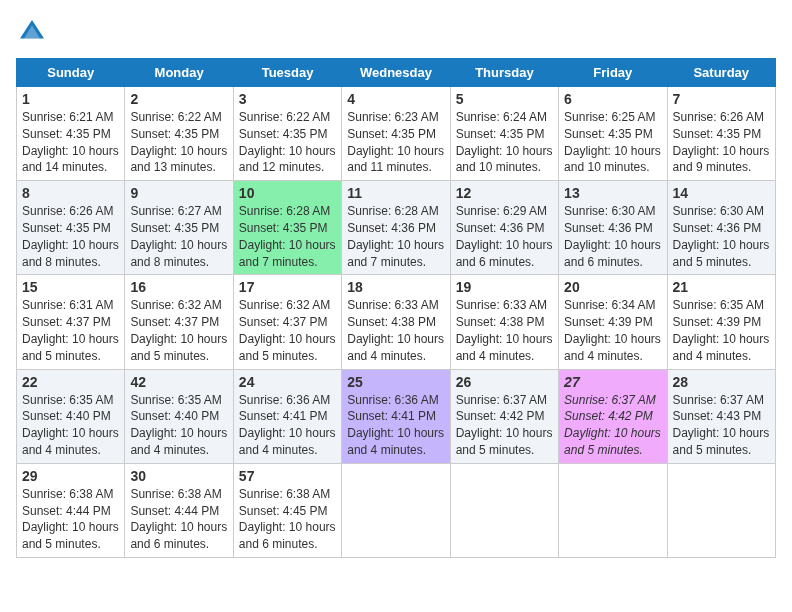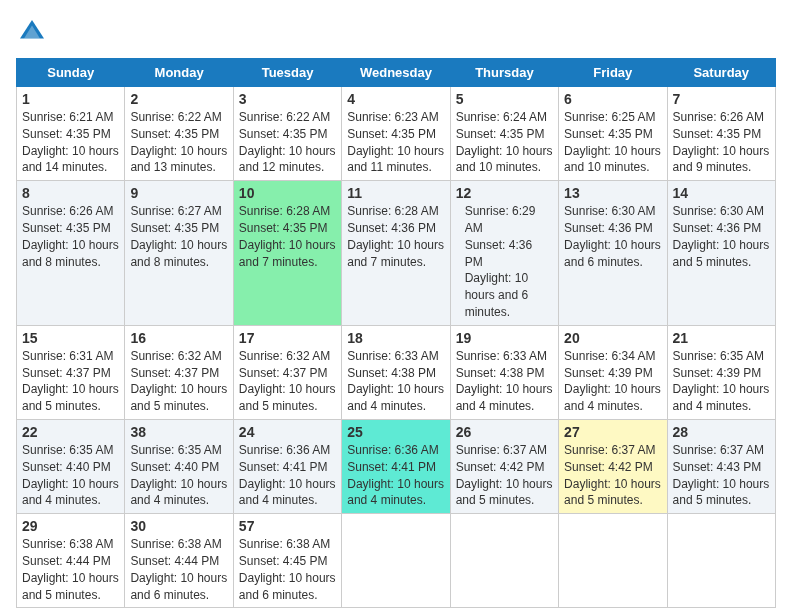--- a/index.html
+++ b/index.html
@@ -190,21 +190,21 @@
 Daylight: 10 hours and 7 minutes.</div>
         </td>
         <td style="background: rgb(240, 244, 248);">
           <span class="day-number">11</span>
           <div class="day-info" style="white-space: pre-line;">Sunrise: 6:28 AM
 Sunset: 4:36 PM
 Daylight: 10 hours and 7 minutes.</div>
         </td>
         <td style="background: rgb(240, 244, 248);">
           <span class="day-number">12</span>
-          <div class="day-info" style="white-space: pre-line; margin-left: 9px;">Sunrise: 6:29 AM
+          <div class="day-info" style="white-space: pre-line;">Sunrise: 6:29 AM
 Sunset: 4:36 PM
 Daylight: 10 hours and 6 minutes.</div>
         </td>
         <td style="background: rgb(240, 244, 248);">
           <span class="day-number">13</span>
           <div class="day-info" style="white-space: pre-line;">Sunrise: 6:30 AM
 Sunset: 4:36 PM
 Daylight: 10 hours and 6 minutes.</div>
         </td>
         <td style="background: rgb(240, 244, 248);">
@@ -259,44 +259,44 @@
         </td>
       </tr>
       <tr>
         <td style="background: rgb(240, 244, 248);">
           <span class="day-number">22</span>
           <div class="day-info" style="white-space: pre-line;">Sunrise: 6:35 AM
 Sunset: 4:40 PM
 Daylight: 10 hours and 4 minutes.</div>
         </td>
         <td style="background: rgb(240, 244, 248);">
-          <span class="day-number">38</span>
+          <span class="day-number">42</span>
           <div class="day-info" style="white-space: pre-line;">Sunrise: 6:35 AM
 Sunset: 4:40 PM
 Daylight: 10 hours and 4 minutes.</div>
         </td>
         <td style="background: rgb(240, 244, 248);">
           <span class="day-number">24</span>
           <div class="day-info" style="white-space: pre-line;">Sunrise: 6:36 AM
 Sunset: 4:41 PM
 Daylight: 10 hours and 4 minutes.</div>
         </td>
-        <td style="background: #5eead4;">
+        <td style="background: #c4b5fd;">
           <span class="day-number">25</span>
           <div class="day-info" style="white-space: pre-line;">Sunrise: 6:36 AM
 Sunset: 4:41 PM
 Daylight: 10 hours and 4 minutes.</div>
         </td>
         <td style="background: rgb(240, 244, 248);">
           <span class="day-number">26</span>
           <div class="day-info" style="white-space: pre-line;">Sunrise: 6:37 AM
 Sunset: 4:42 PM
 Daylight: 10 hours and 5 minutes.</div>
         </td>
-        <td style="background: #fef9c3;">
+        <td style="background: #f0abfc; font-style: italic;">
           <span class="day-number">27</span>
           <div class="day-info" style="white-space: pre-line;">Sunrise: 6:37 AM
 Sunset: 4:42 PM
 Daylight: 10 hours and 5 minutes.</div>
         </td>
         <td style="background: rgb(240, 244, 248);">
           <span class="day-number">28</span>
           <div class="day-info" style="white-space: pre-line;">Sunrise: 6:37 AM
 Sunset: 4:43 PM
 Daylight: 10 hours and 5 minutes.</div>

